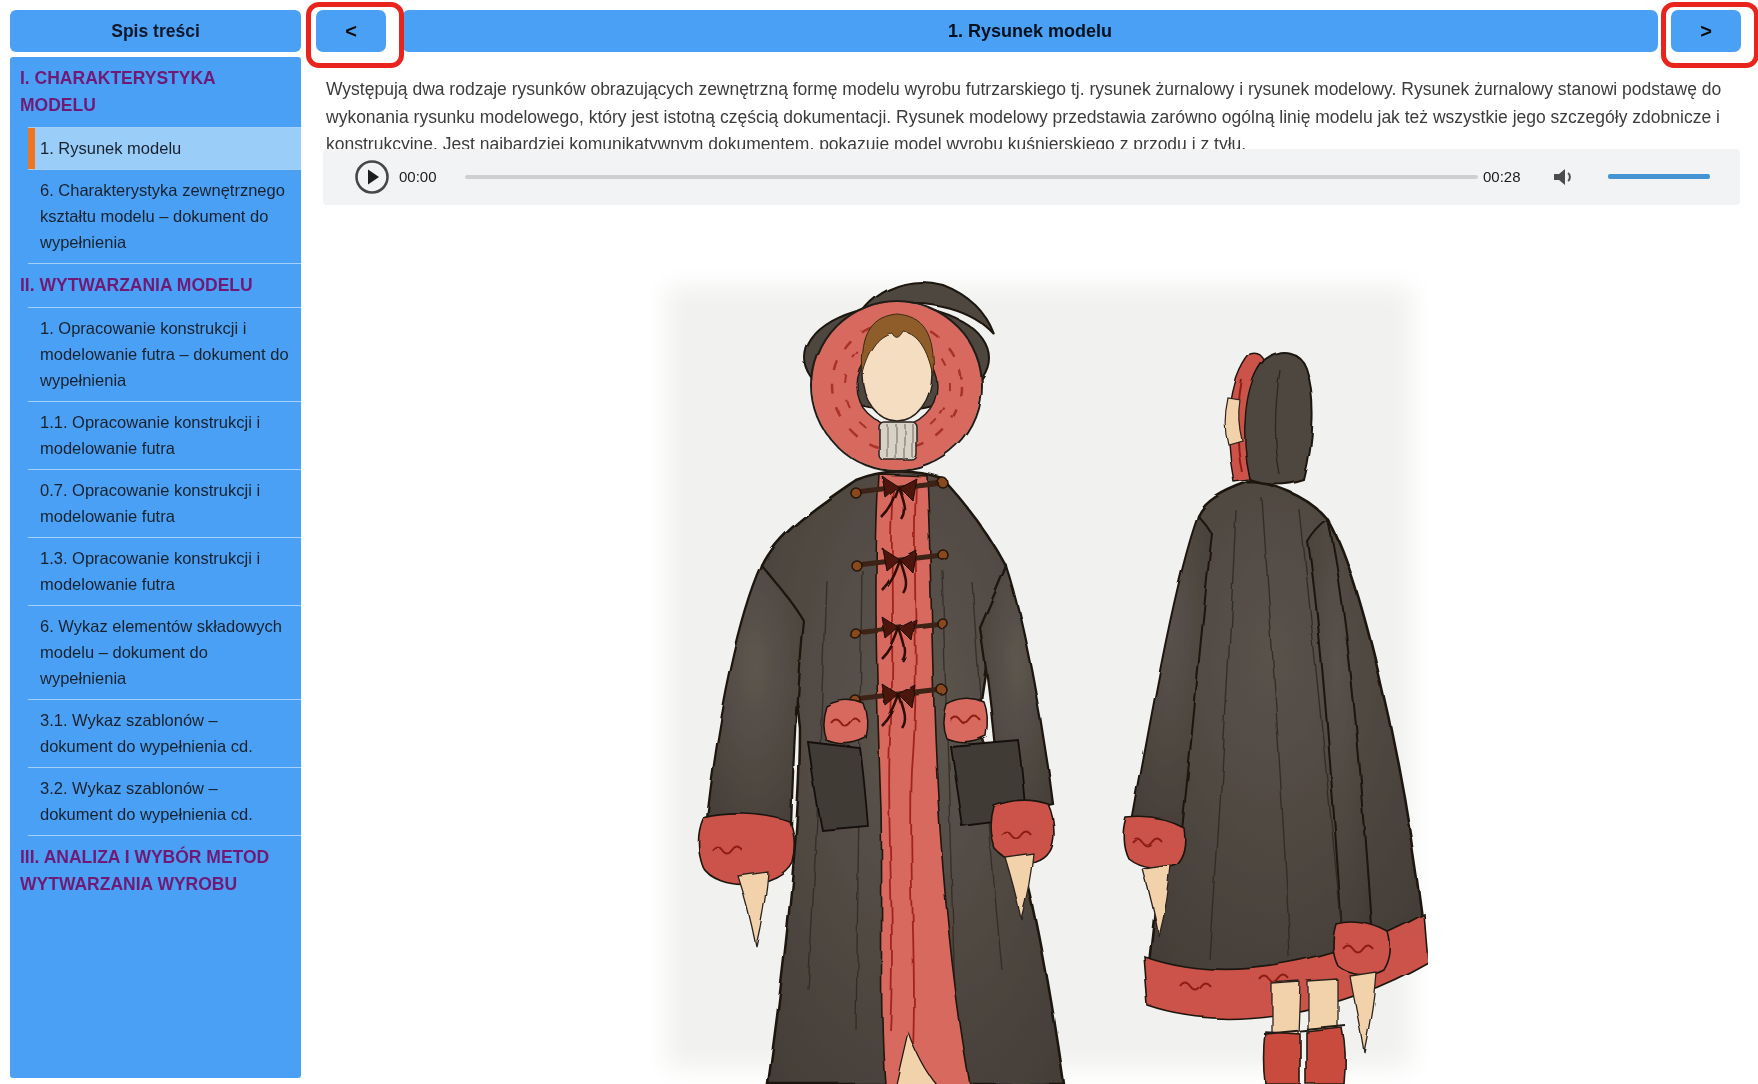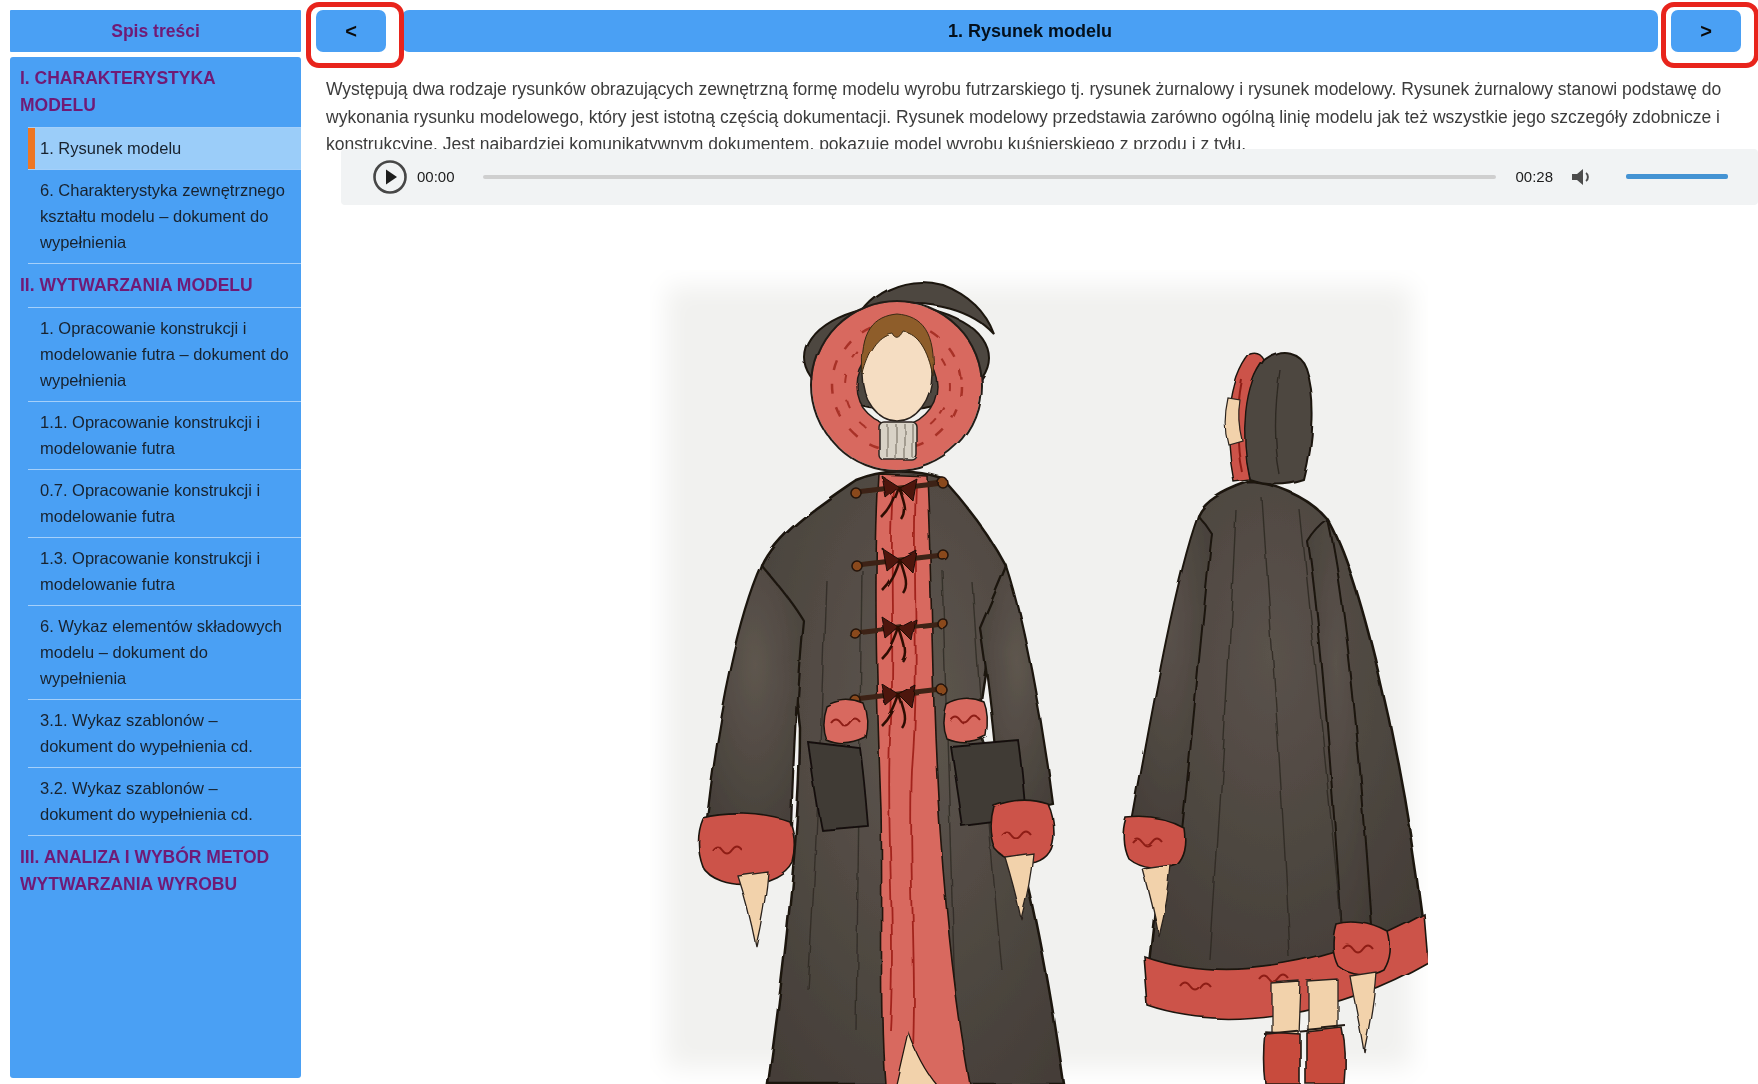--- a/index.html
+++ b/index.html
@@ -1,21 +1,21 @@
 <!DOCTYPE html>
 <html lang="pl"><head>
 <meta charset="utf-8">
 <style>
   html,body{margin:0;padding:0;background:#ffffff;width:1758px;height:1084px;
     font-family:"Liberation Sans","DejaVu Sans",sans-serif;overflow:hidden;position:relative;}
   .abs{position:absolute;}
 
   
-  #toc-title{left:10px;top:10px;width:291px;height:42px;background:#4aa0f4;border-radius:1px;
-    display:flex;align-items:center;justify-content:center;font-weight:700;font-size:17.5px;color:#701a75;}
+  #toc-title{left:10px;top:10px;width:291px;height:42px;background:#4aa0f4;border-radius:6px;
+    display:flex;align-items:center;justify-content:center;font-weight:700;font-size:17.5px;color:#0f172a;}
   #toc{left:10px;top:57px;width:291px;height:1021px;background:#4aa0f4;border-radius:3px;overflow:hidden;}
   .toc-row{position:relative;}
   .toc-row:not(:first-child)::before{content:"";display:block;height:1px;background:rgba(255,255,255,.5);margin-left:18px;}
   .toc-section .toc-inner{padding:8px 8px 8px 10px;font-weight:700;font-size:17.5px;line-height:27px;color:#701a75;}
   .toc-item{cursor:pointer;}
   .toc-item .toc-inner{margin-left:18px;padding:7px 10px 8px 12px;font-size:16.5px;line-height:26px;color:#18222e;}
   .toc-item.active .toc-inner{background:#9bcdf9;border-left:7px solid #ee7622;padding-left:5px;}
 
   
   .navbtn{background:#4aa0f4;border:none;border-radius:7px;cursor:pointer;
@@ -26,25 +26,25 @@
   #title-bar{left:402px;top:10px;width:1256px;height:42px;background:#4aa0f4;border-radius:7px;
     display:flex;align-items:center;justify-content:center;font-weight:700;font-size:18px;color:#04101c;}
   .annotation{border:5px solid #e8241c;border-radius:13px;pointer-events:none;}
   #ann-prev{left:306px;top:2px;width:88px;height:56px;}
   #ann-next{left:1661px;top:2px;width:88px;height:56px;}
 
   
   #paragraph{left:310px;top:60px;width:1434px;font-size:17.5px;line-height:27.5px;color:#3c3c3c;margin:16px;}
 
   
-  #player{left:341px;top:149px;width:1417px;height:56px;background:#f1f3f4;border-radius:4px;}
+  #player{left:323px;top:149px;width:1417px;height:56px;background:#f1f3f4;border-radius:4px;}
   #player .play{position:absolute;left:30px;top:9px;width:38px;height:38px;background:transparent;border:none;padding:0;cursor:pointer;}
   #player .t{position:absolute;top:0;height:56px;line-height:56px;font-size:15px;color:#1c1c1c;}
   #player .cur{left:76px;}
-  #player .dur{left:1160px;width:52px;text-align:right;}
+  #player .dur{left:1160px;width:52px;}
   #player .track{position:absolute;left:142px;top:26px;width:1013px;height:4px;background:#cfcfcf;border-radius:2px;cursor:pointer;}
   #player .vol-icon{position:absolute;left:1230px;top:18px;width:22px;height:20px;cursor:pointer;}
   #player .vol-bar{position:absolute;left:1285px;top:25px;width:102px;height:5px;background:#4493d3;border-radius:2px;cursor:pointer;}
 
   
   #artwork{left:650px;top:270px;width:778px;height:814px;background:#f1f1ef;overflow:hidden;
     box-shadow:inset 0 0 26px 16px #ffffff;}
   #artwork svg{display:block;}
 </style>
 </head>

